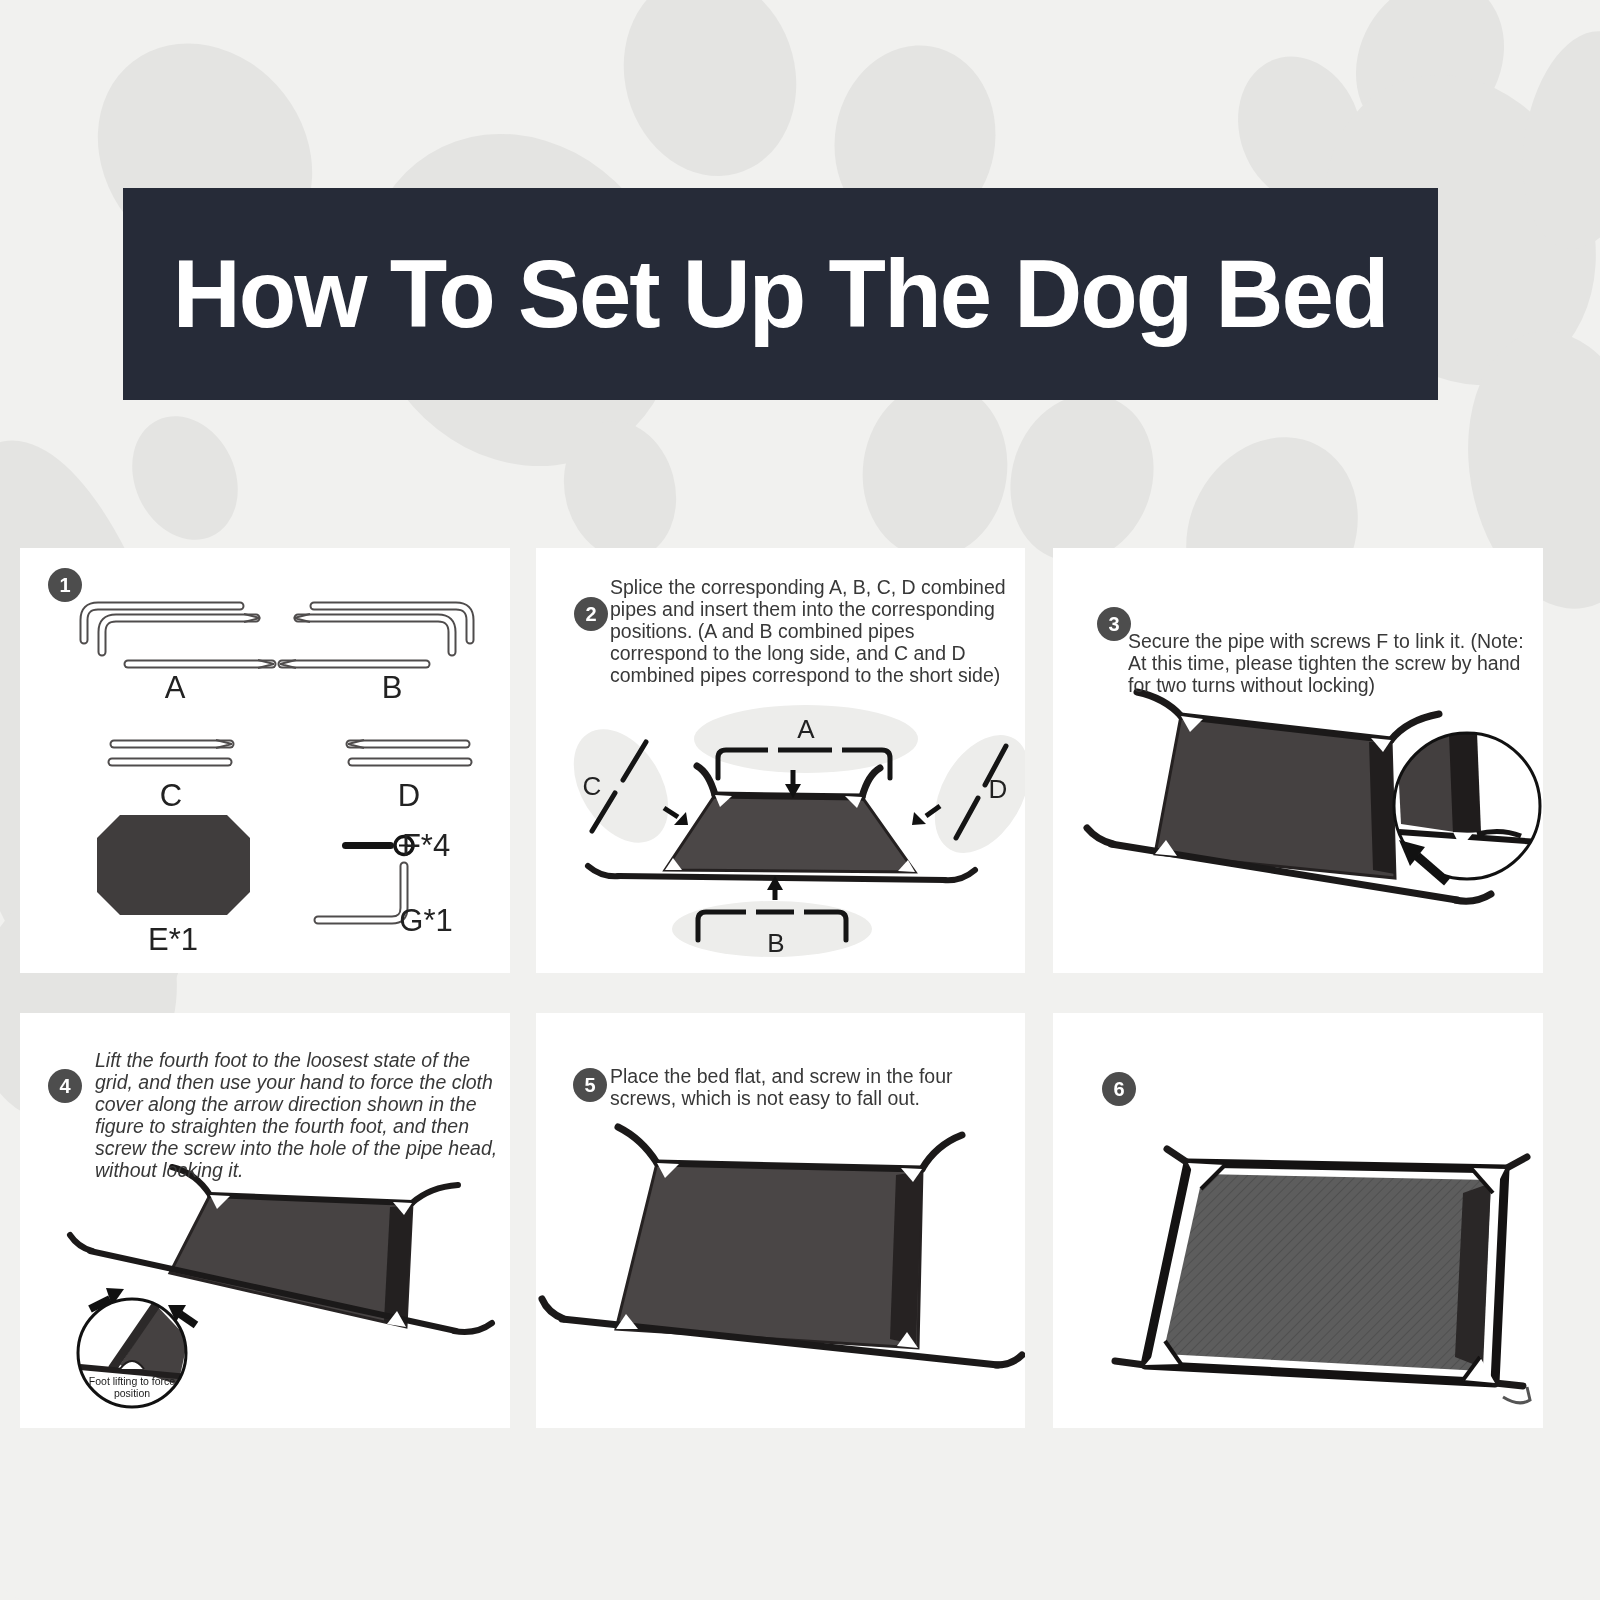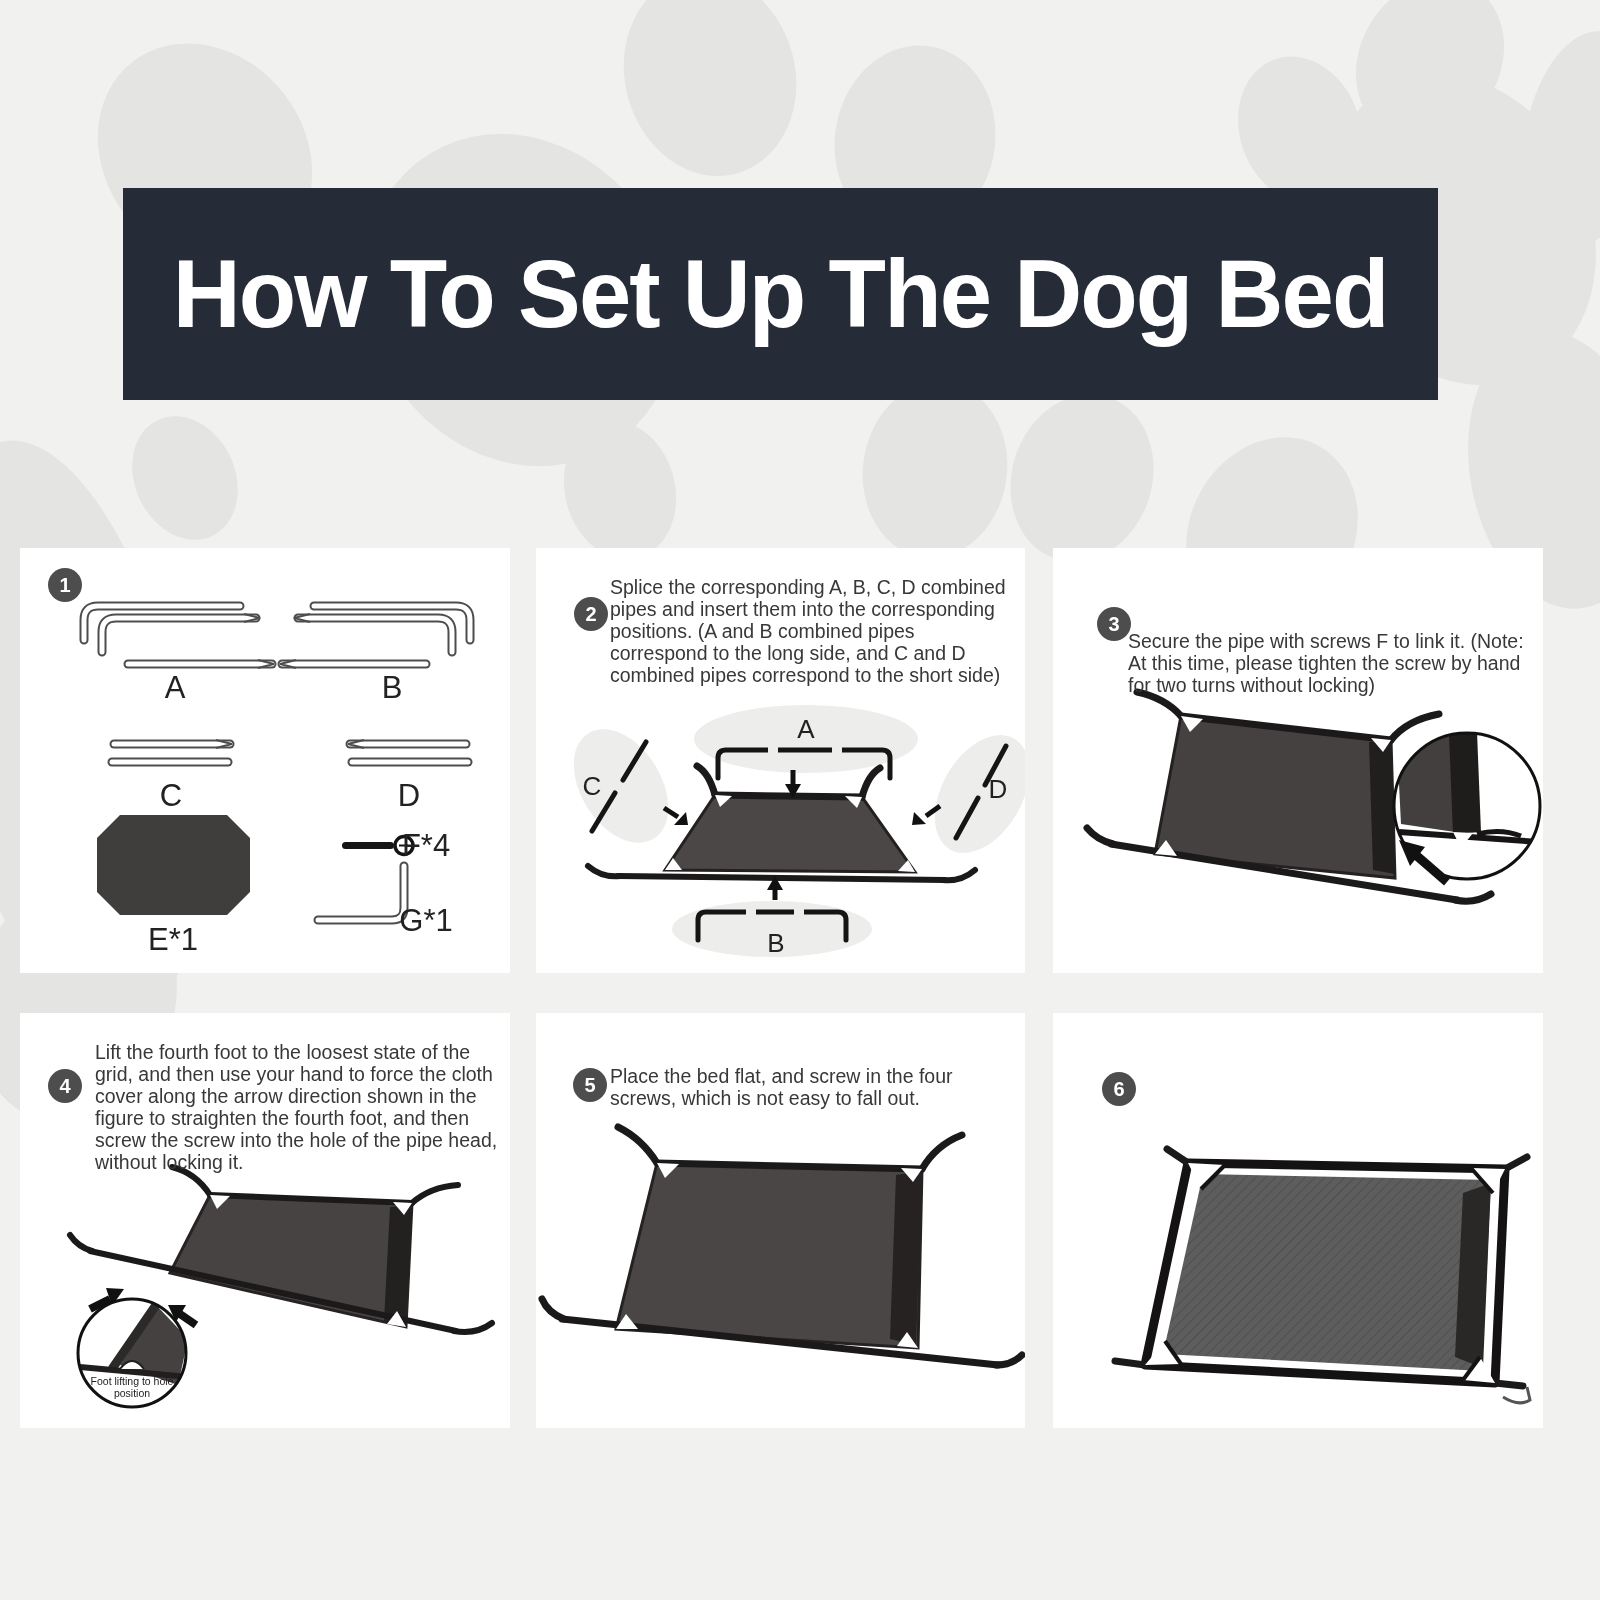--- a/index.html
+++ b/index.html
@@ -242,22 +242,22 @@
         <g clip-path="url(#mag4clip)">
           <polygon points="138,294 168,326 158,372 100,352" fill="#454141"></polygon>
           <path d="M136 292 L92 356" stroke="#2c2929" stroke-width="9" fill="none"></path>
           <path d="M60 354 L168 364" stroke="#211e1e" stroke-width="6" fill="none"></path>
           <path d="M100 356 Q112 340 124 356" fill="#ffffff" stroke="#211e1e" stroke-width="2"></path>
         </g>
         <circle cx="112" cy="340" r="54" fill="none" stroke="#111" stroke-width="3"></circle>
       </g>
     </svg>
     <div class="badge" style="left:28px;top:56px;">4</div>
-    <div class="steptext" style="left:75px;top:28px;width:406px;">Lift the fourth foot to the loosest state of the grid, and then use your hand to force the cloth cover along the arrow direction shown in the figure to straighten the fourth foot, and then screw the screw into the hole of the pipe head, without locking it.</div>
-    <div class="magcap" style="left:62px;top:362px;width:100px;">Foot lifting to hole position</div>
+    <div class="steptext" style="left:75px;top:36px;width:406px;font-style:italic;">Lift the fourth foot to the loosest state of the grid, and then use your hand to force the cloth cover along the arrow direction shown in the figure to straighten the fourth foot, and then screw the screw into the hole of the pipe head, without locking it.</div>
+    <div class="magcap" style="left:62px;top:362px;width:100px;">Foot lifting to force position</div>
   </section>
 
   <section class="panel" id="p5">
     <svg viewBox="0 0 489 415" aria-hidden="true">
       <g>
         <polygon points="121,150 386,156 382,335 80,316" fill="#4a4646" stroke="#262222" stroke-width="3"></polygon>
         <polygon points="360,162 386,158 380,332 354,326" fill="#262222"></polygon>
         <path class="frame" d="M121 150 L386 156"></path>
         <path class="frame" d="M121 150 Q106 126 82 114"></path>
         <path class="frame" d="M386 156 Q400 132 426 122"></path>

